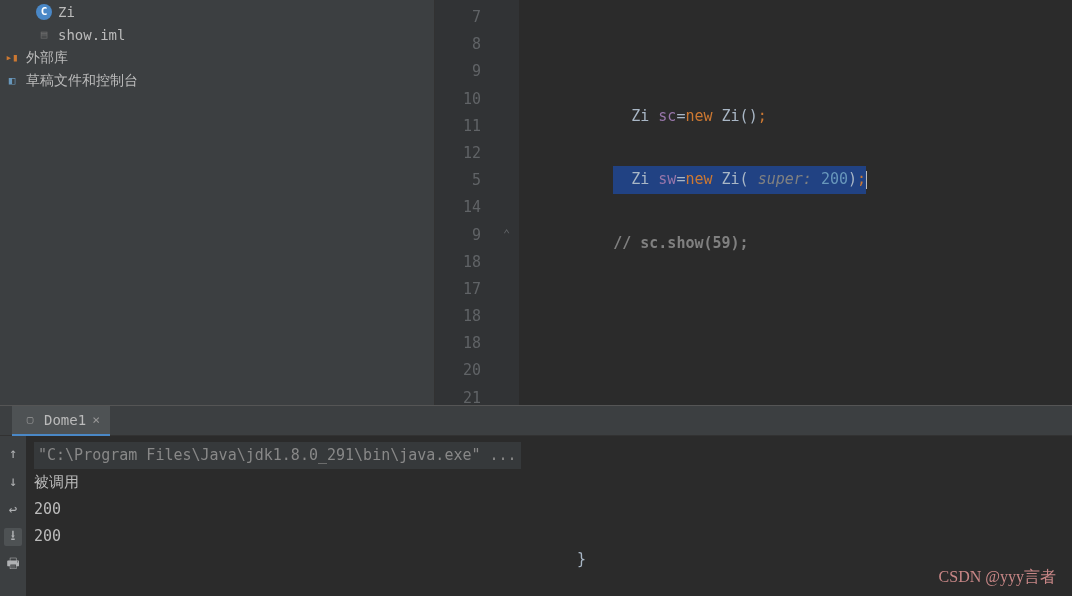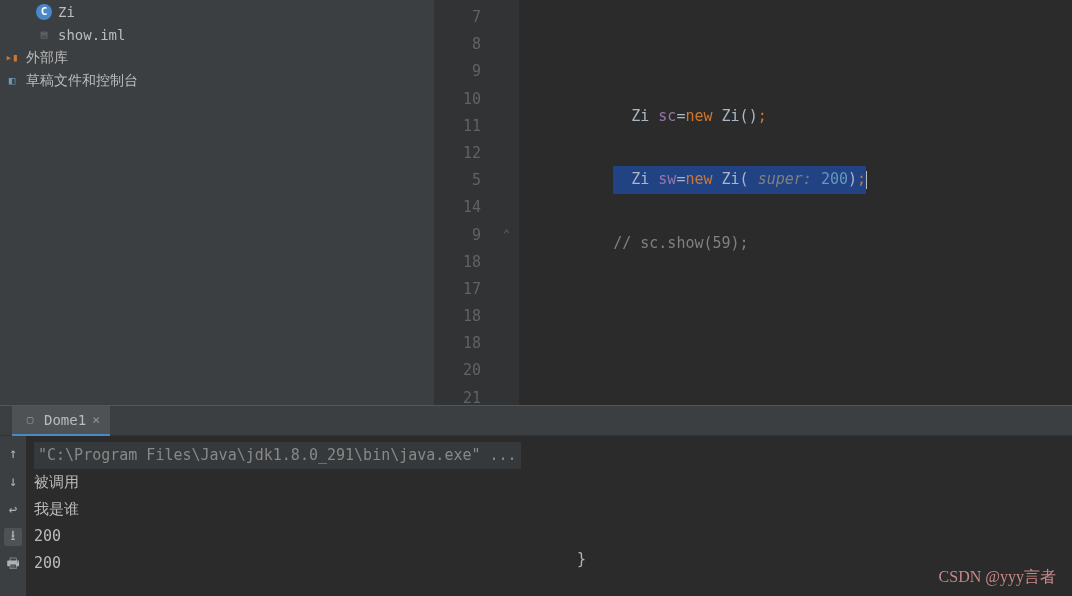--- a/index.html
+++ b/index.html
@@ -62,21 +62,21 @@
   padding-top:4px;
   position:relative;
   white-space:pre;
 }
 .editor .code-line { height:27.2px; line-height:27.2px; padding-left:40px;}
 .kw { color:#cc7832; }
 .var { color:#9876aa; }
 .typ { color:#a9b7c6; }
 .param { color:#808080; font-style:italic;}
 .num { color:#6897bb; }
-.cmt { color:#808080; }
+.cmt { color:#808080;font-weight:bold; }
 .semi { color:#cc7832; }
 .highlight { background:#214283; display:inline-block; }
 .caret { border-left:1px solid #bbbbbb; display:inline-block; height:18px; vertical-align:middle; }
 
 .bottom {
   border-top:1px solid #555555;
   background:#3c3f41;
   height:191px;
   display:flex;
   flex-direction:column;
@@ -206,20 +206,19 @@
     <div class="toolcol">
       <div class="toolbtn">↑</div>
       <div class="toolbtn">↓</div>
       <div class="toolbtn">↩</div>
       <div class="toolbtn hl">⭳</div>
       <div class="toolbtn">🖶</div>
     </div>
     <div class="console">
       <div class="cline"><span class="cmd">"C:\Program Files\Java\jdk1.8.0_291\bin\java.exe" ...</span></div>
       <div class="cline">被调用</div>
-      <div class="cline">我是谁</div>
       <div class="cline">200</div>
       <div class="cline">200</div>
     </div>
   </div>
 </div>
 
 <div class="watermark">CSDN @yyy言者</div>
 
 </body></html>

